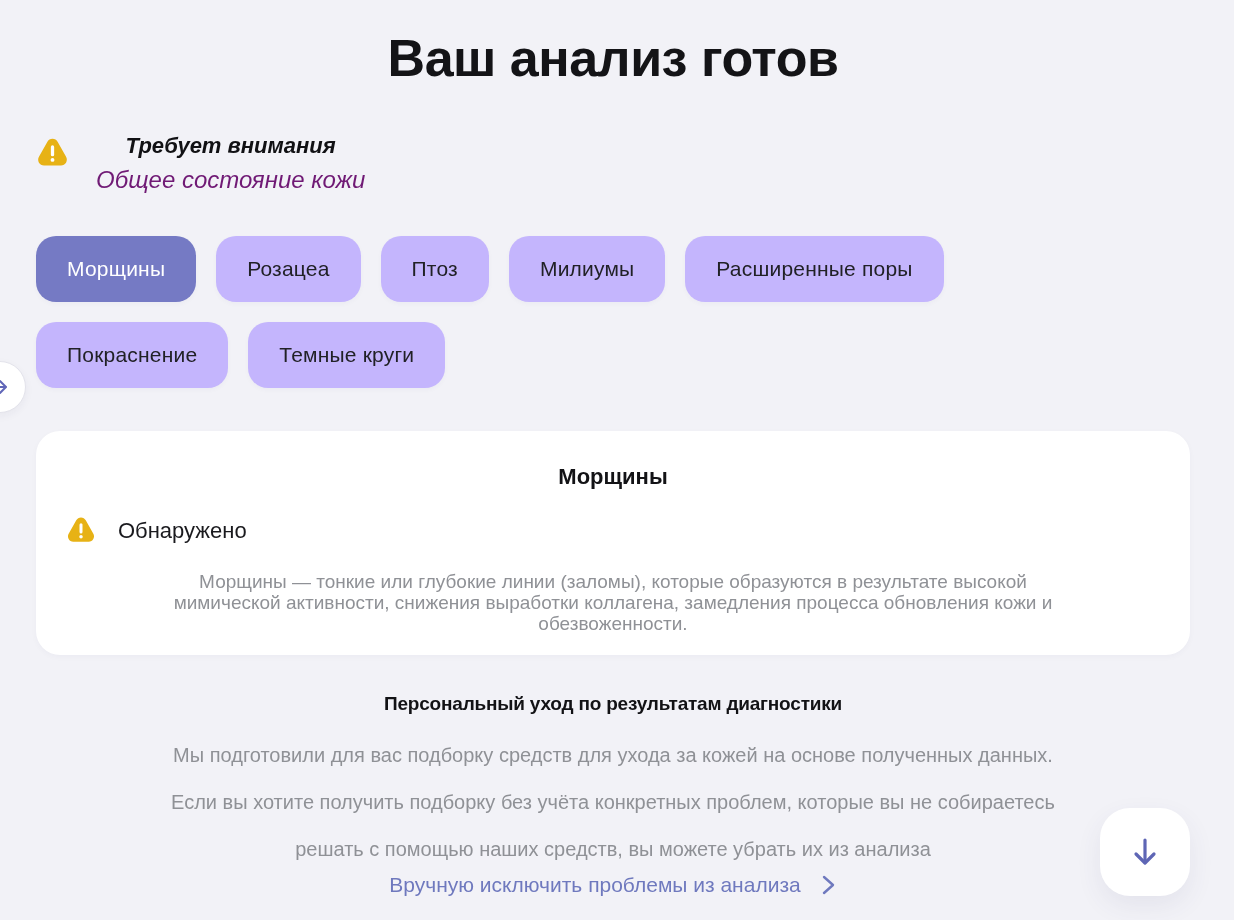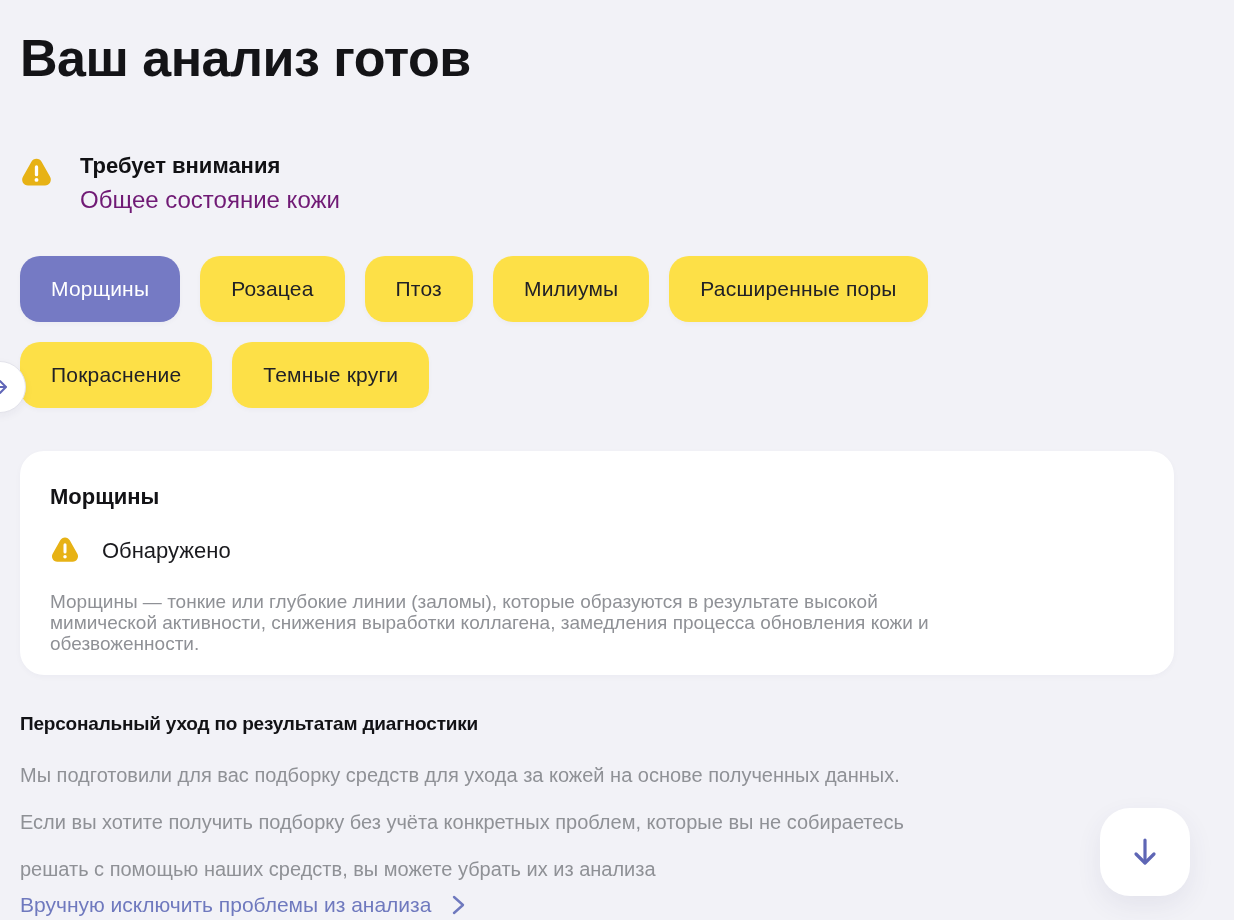--- a/index.html
+++ b/index.html
@@ -5,55 +5,56 @@
 <style>
   * { margin:0; padding:0; box-sizing:border-box; }
   html,body { width:1234px; height:920px; }
   body {
     position:relative;
     background:#F2F2F7;
     font-family:"Liberation Sans", sans-serif;
     color:#17171A;
     overflow:hidden;
   }
-  .content { padding:30px 44px 0 20px; }
+  .content { padding:30px 44px 0 36px;text-align:center; }
 
   .page-title {
     font-size:52px;
     font-weight:700;
     letter-spacing:-0.5px;
     line-height:1.1;
     color:#141417;
   }
 
   
   .status-row {
-    margin-top:66px;
+    margin-top:46px;
     display:flex;
     align-items:flex-start;
+    font-style:italic;
   }
   .status-row .warn-icon { flex:0 0 auto; margin-top:2px; }
   .status-texts { margin-left:27px; }
   .status-label { font-size:22px; font-weight:700; color:#111114; }
   .status-sublabel { margin-top:7px; font-size:24px; color:#701a75; }
 
   
   .chips {
     margin-top:42px;
     display:flex;
     flex-wrap:wrap;
     gap:20px;
     width:910px;
   }
   .chip {
     height:66px;
     padding:0 31px;
     display:flex;
     align-items:center;
-    background:#fde047;
+    background:#c4b5fd;
     border-radius:20px;
     font-size:21px;
     color:#212126;
     letter-spacing:0.2px;
     cursor:pointer;
     box-shadow:0 2px 5px rgba(40,40,80,0.03);
     white-space:nowrap;
   }
   .chip.selected {
     background:#757AC4;

